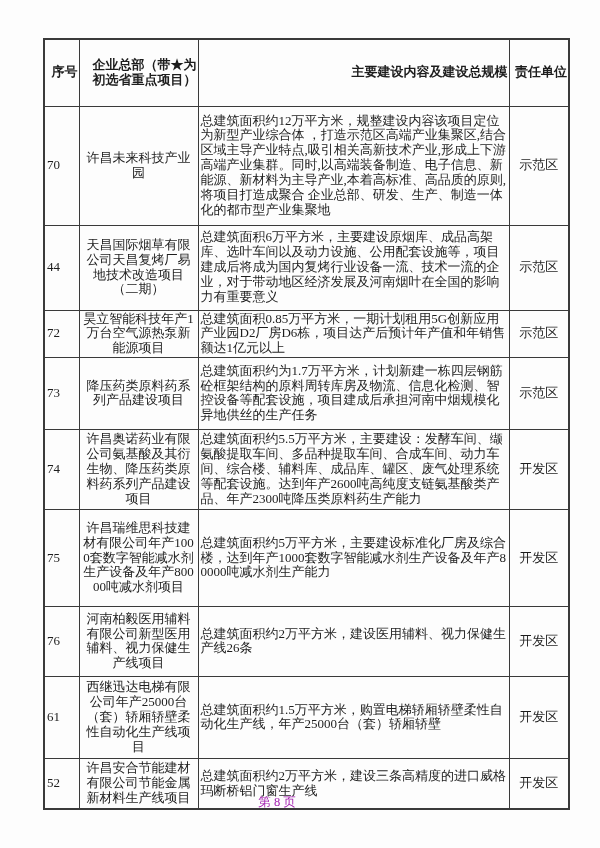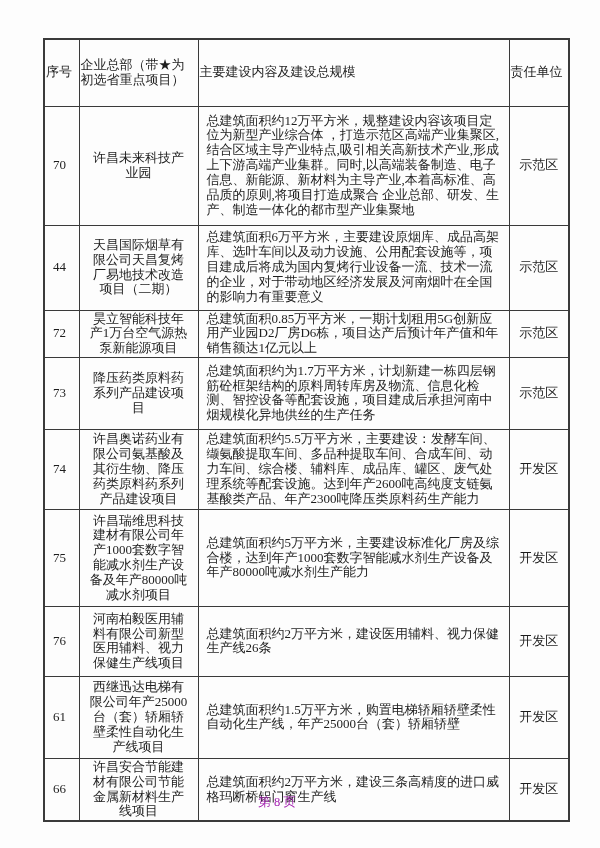--- a/index.html
+++ b/index.html
@@ -29,25 +29,25 @@
     table-layout: fixed;
     border: 2px solid #3a3a3a;
   }
   table.projects th,
   table.projects td {
     border: 1px solid #3a3a3a;
     font-size: 13px;
     line-height: 1.14;
     vertical-align: middle;
     overflow: hidden;
-    padding: 1px 8px;
+    padding: 1px 2px;
   }
   table.projects th {
-    font-weight: normal;
-    text-align: left;
+    font-weight: bold;
+    text-align: right;
     padding: 14px 1px;
   }
   col.c1 { width: 35px; }
   col.c2 { width: 119px; }
   col.c3 { width: 311px; }
   col.c4 { width: 60px; }
   thead tr { height: 67px; }
   td.cell-no {
     text-align: left;
   }
@@ -145,21 +145,21 @@
   </tr>
 
   <tr style="height: 82px;">
     <td class="cell-no">61</td>
     <td class="cell-name">西继迅达电梯有限公司年产25000台（套）轿厢轿壁柔性自动化生产线项目</td>
     <td class="cell-content">总建筑面积约1.5万平方米，购置电梯轿厢轿壁柔性自动化生产线，年产25000台（套）轿厢轿壁</td>
     <td class="cell-unit">开发区</td>
   </tr>
 
   <tr style="height: 51px;">
-    <td class="cell-no">66</td>
+    <td class="cell-no">52</td>
     <td class="cell-name">许昌安合节能建材有限公司节能金属新材料生产线项目</td>
     <td class="cell-content">总建筑面积约2万平方米，建设三条高精度的进口威格玛断桥铝门窗生产线</td>
     <td class="cell-unit">开发区</td>
   </tr>
 </tbody>
   </table>
 
   <div class="page-footer">第 8 页</div>
 
 </div>

